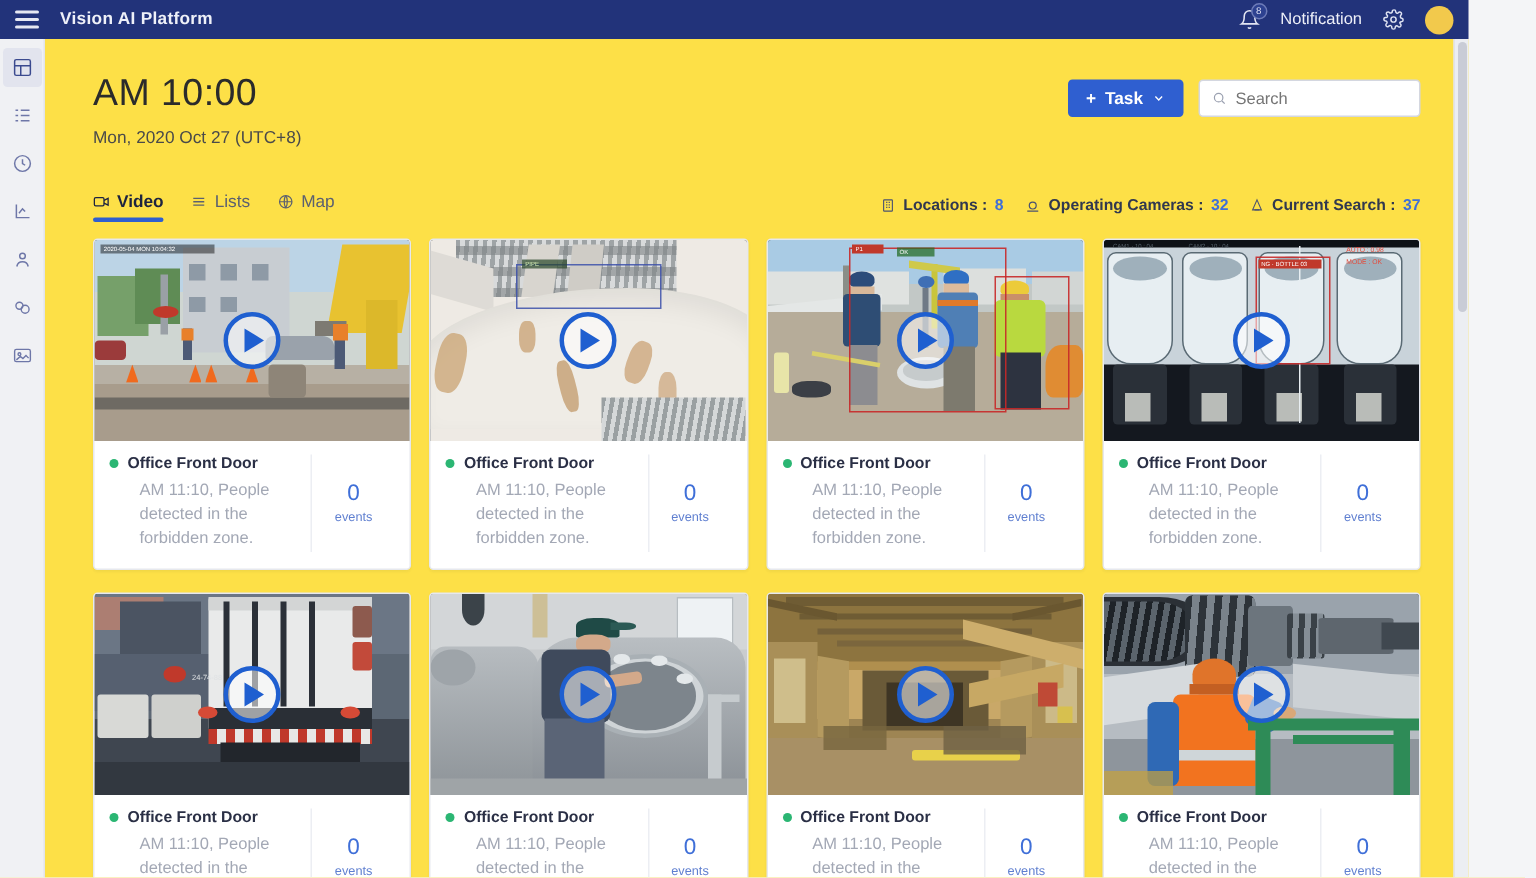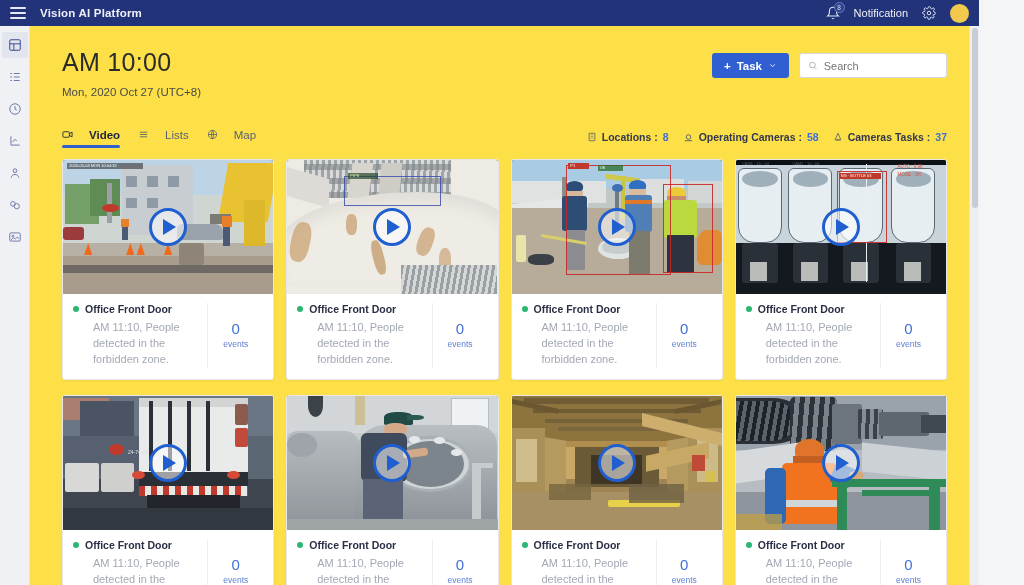--- a/index.html
+++ b/index.html
@@ -63,21 +63,21 @@
   }
   .search-box input {
     border: none; outline: none; font-size: 11px; color: #8a8f9e; width: 100%;
     background: transparent; font-family: "Liberation Sans", sans-serif;
   }
 
   
   .toolbar { display: flex; align-items: center; margin-top: 27px; height: 24px; }
   .tabs { display: flex; gap: 18px; }
   .tab {
-    display: flex; align-items: center; gap: 16px; font-size: 11.5px; color: #5b6070;
+    display: flex; align-items: center; gap: 5px; font-size: 11.5px; color: #5b6070;
     cursor: pointer; padding-bottom: 5px; position: relative;
   }
   .tab.active { color: #1d2440; font-weight: bold; }
   .tab.active:after {
     content: ""; position: absolute; left: 0; right: 0; bottom: -2px; height: 2.5px;
     background: #2f5fd0; border-radius: 2px;
   }
   .stats { margin-left: auto; display: flex; align-items: center; gap: 14px; }
   .stat { display: flex; align-items: center; gap: 5px; font-size: 10.5px; color: #2e3murmur; }
   .stat-label { font-size: 10.5px; font-weight: bold; color: #31384f; }
@@ -264,28 +264,28 @@
               </svg>
             <span class="stat-label">Locations :</span>
             <span class="stat-num">8</span>
           </div>
           <div class="stat">
             <svg width="11" height="11" viewBox="0 0 24 24" fill="none" stroke="#4a5270" stroke-width="1.8">
                 <circle cx="12" cy="11" r="5"></circle>
                 <path d="M4 19h16"></path>
               </svg>
             <span class="stat-label">Operating Cameras :</span>
-            <span class="stat-num">58</span>
+            <span class="stat-num">32</span>
           </div>
           <div class="stat">
             <svg width="10" height="10" viewBox="0 0 24 24" fill="none" stroke="#4a5270" stroke-width="1.8">
                 <path d="M12 3l7 16H5z"></path>
                 <path d="M8 19h8"></path>
               </svg>
-            <span class="stat-label">Cameras Tasks :</span>
+            <span class="stat-label">Current Search :</span>
             <span class="stat-num">37</span>
           </div>
         </div>
 
       </div>
 
       <div class="grid">
 
         <div class="card">
           <div class="thumb">

